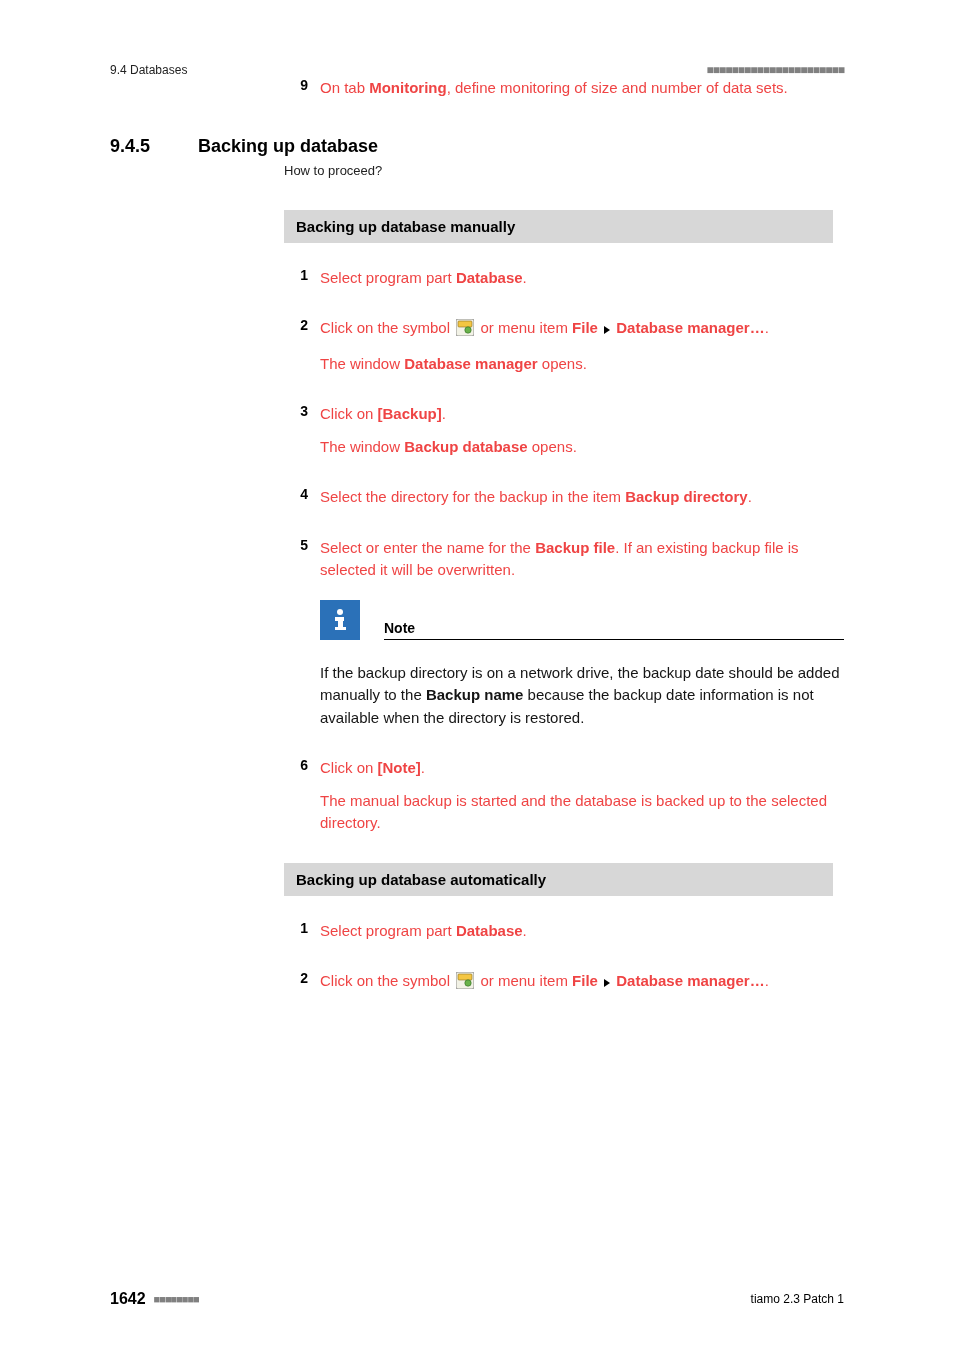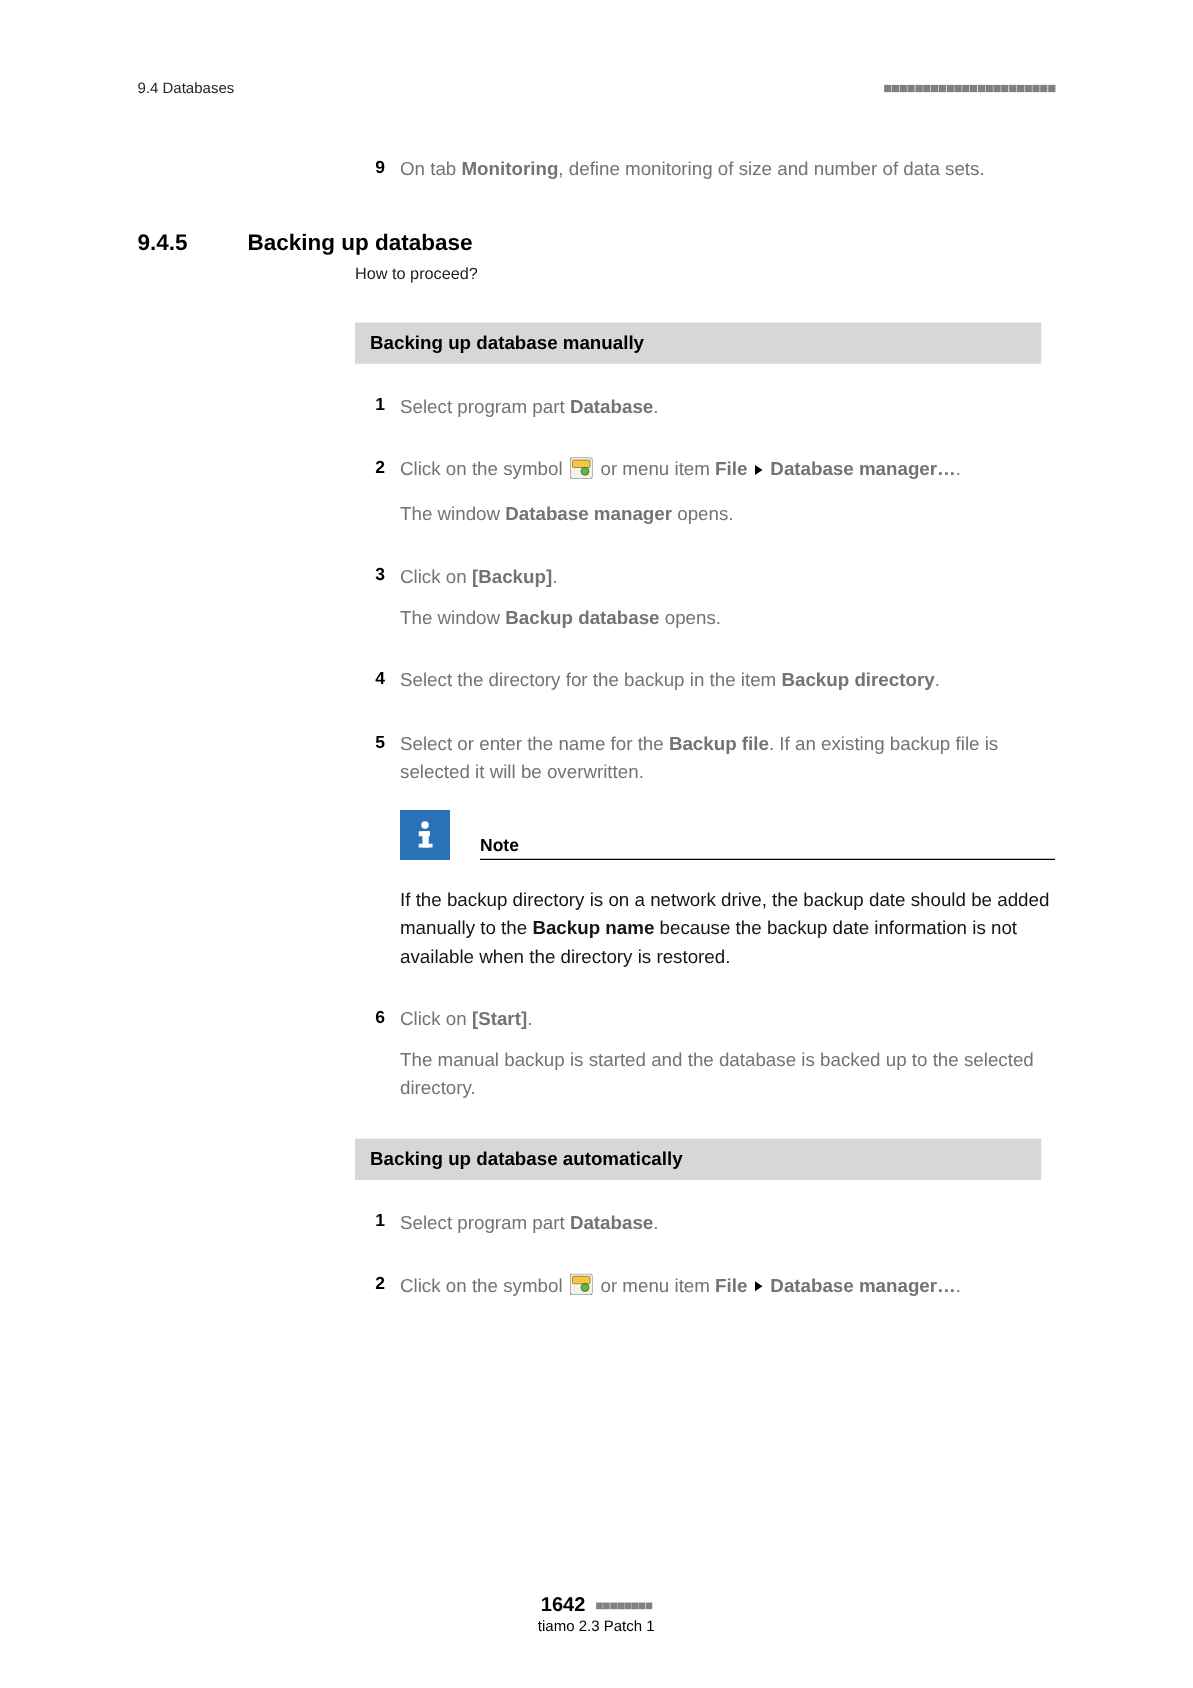--- a/index.html
+++ b/index.html
@@ -14,21 +14,20 @@
     box-sizing: border-box;
     position: relative;
     min-height: 1350px;
   }
   .header-row {
     display: flex;
     justify-content: space-between;
     align-items: center;
     font-size: 12px;
     color: #222;
-    margin-bottom: 48px;
   }
   .ticks-right { letter-spacing: -1px; color: #808080; font-size: 12px; }
   .section-hang {
     display: flex;
     gap: 28px;
     margin-bottom: 6px;
   }
   .section-num {
     font-weight: 700;
     font-size: 18px;
@@ -64,21 +63,21 @@
     text-align: right;
     font-weight: 700;
     font-size: 14px;
     margin-right: 12px;
     flex: 0 0 24px;
   }
   .step .body {
     font-size: 15px;
     line-height: 1.5;
     flex: 1;
-    color: #737373;
+    color: #ef4444;
   }
   .step .body .sub {
     margin-top: 10px;
     display: block;
   }
   b { font-weight: 700; }
   .menu-sep {
     display: inline-block;
     vertical-align: middle;
   }
@@ -126,21 +125,20 @@
   }
   .footer-row {
     position: absolute;
     bottom: 42px;
     left: 110px;
     right: 110px;
     display: flex;
     justify-content: space-between;
     align-items: center;
     font-size: 12px;
-    flex-direction: column;
   }
   .footer-left { display: flex; align-items: center; gap: 8px; }
   .page-num { font-weight: 700; font-size: 16px; }
   .ticks-small { color: #808080; letter-spacing: -1px; font-size: 11px; }
 </style>
 </head>
 <body>
 
 <div class="page">
 
@@ -234,21 +232,21 @@
         </div>
       </div>
       <div class="note-text">
         <span>If the backup directory is on a network drive, the backup date should be added manually to the </span><b>Backup name</b><span> because the backup date information is not available when the directory is restored.</span>
       </div>
     </div>
 
     <div class="step" style="margin-top:28px; margin-bottom:28px;">
       <div class="num">6</div>
       <div class="body">
-        <span>Click on </span><b>[Start]</b><span>.</span>
+        <span>Click on </span><b>[Note]</b><span>.</span>
         <span class="sub">The manual backup is started and the database is backed up to the selected directory.</span>
       </div>
     </div>
 
     <div class="sub-bar">Backing up database automatically</div>
 
     <div class="step">
       <div class="num">1</div>
       <div class="body">
         <span>Select program part </span><b>Database</b><span>.</span>

